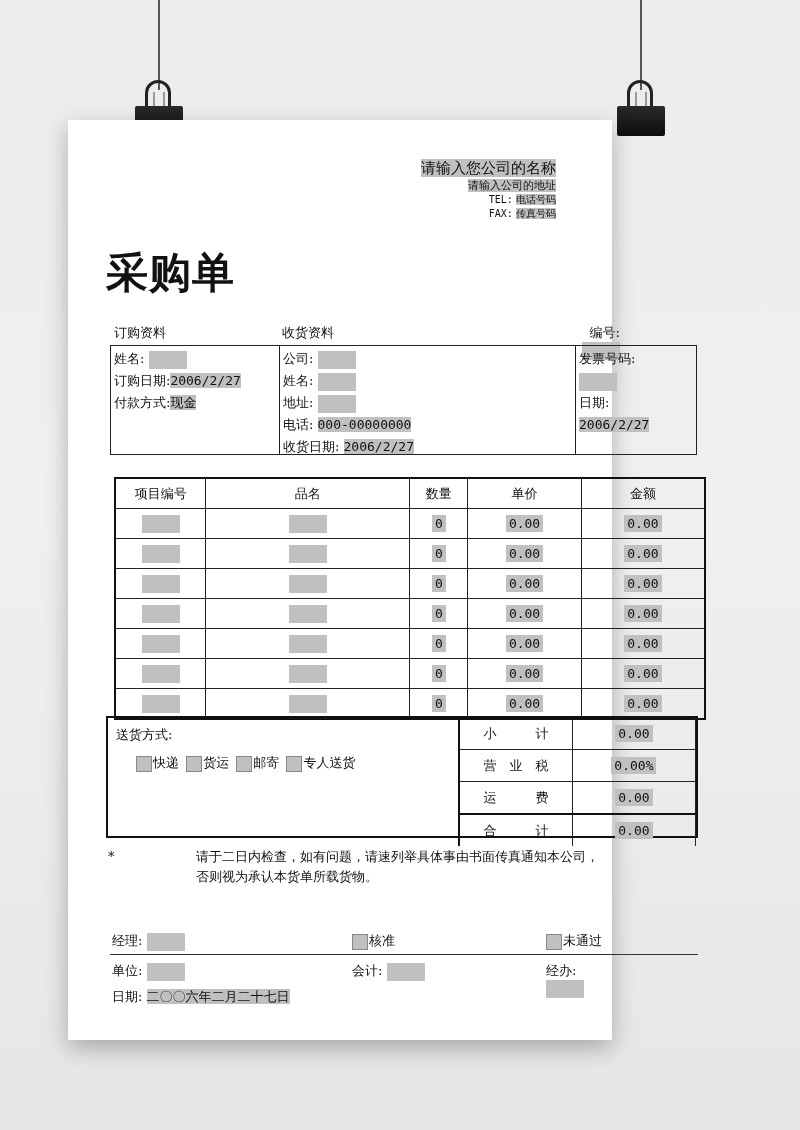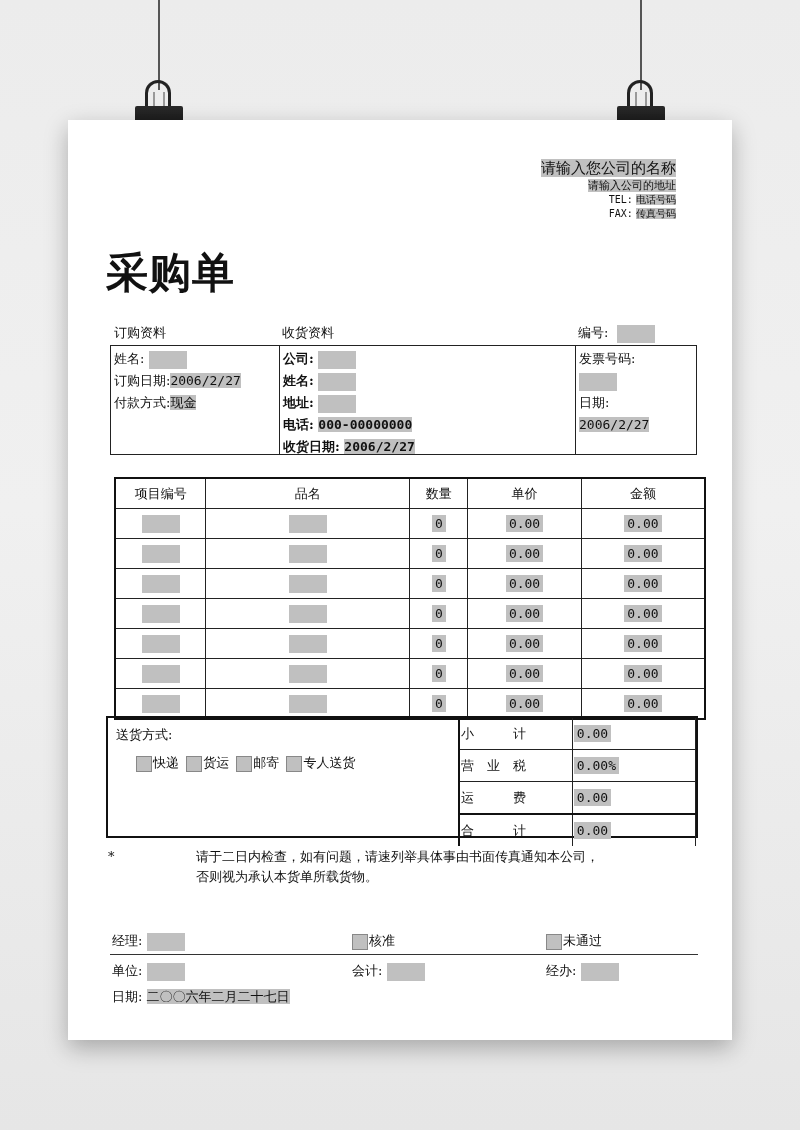--- a/index.html
+++ b/index.html
@@ -8,42 +8,42 @@
     background: linear-gradient(180deg,#ececec 0%,#f0f0f0 45%,#e6e6e6 100%);
     font-family: "DejaVu Serif", "Liberation Serif", serif;
     color:#111;
   }
   .wire { position:absolute; top:0; width:2px; height:90px; background:#555; }
   .clip { position:absolute; top:80px; width:48px; height:56px; }
   .clip .loop { position:absolute; left:10px; top:0; width:26px; height:28px; border:3px solid #222; border-bottom:none; border-radius:13px 13px 0 0; box-sizing:border-box; }
   .clip .body { position:absolute; left:0; top:26px; width:48px; height:30px; background:linear-gradient(180deg,#2a2a2a,#0d0d0d); border-radius:2px; }
   .clip .leg { position:absolute; top:12px; width:2px; height:30px; background:#999; }
   .paper {
-    position:absolute; left:68px; top:120px; width:664px; height:920px;
+    position:absolute; left:68px; top:120px; width:544px; height:920px;
     background:#fff; box-shadow: 0 8px 22px rgba(0,0,0,0.28);
   }
   .abs { position:absolute; }
   .hl { background:#c0c0c0; }
   .mono { font-family:"DejaVu Sans Mono","Liberation Mono",monospace; }
   .blank { display:inline-block; width:38px; height:18px; background:#c0c0c0; vertical-align:middle; }
   .cb { display:inline-block; width:16px; height:16px; background:#c0c0c0; border:1px solid #888; box-sizing:border-box; vertical-align:middle; margin-right:1px; }
   .company { position:absolute; right:56px; top:38px; text-align:right; font-size:15px; line-height:20px; }
   .company .l2 { font-size:11px; line-height:15px; }
   .company .l3 { font-size:10px; line-height:14px; }
   .title { position:absolute; left:38px; top:125px; font-size:42px; font-weight:bold; font-family:"DejaVu Sans","Liberation Sans",sans-serif; letter-spacing:1px; }
   .lbl { font-size:13px; }
   .box { position:absolute; border:1px solid #222; box-sizing:border-box; }
   .info-line { font-size:13px; line-height:22px; height:22px; white-space:nowrap; }
   table.items { position:absolute; left:38px; top:357px; width:592px; border-collapse:collapse; font-size:13px;margin-left:8px; }
   table.items td, table.items th { border:1px solid #222; height:29px; padding:0; text-align:center; font-weight:normal; }
   table.items { border:2px solid #111; }
   .num { padding:1px 3px; }
   .bottom { position:absolute; left:38px; top:596px; width:592px; height:122px; border:2px solid #111; box-sizing:border-box; }
   .sumtbl { position:absolute; right:0; top:0; width:238px; border-collapse:collapse; font-size:13px; }
-  .sumtbl td { border:1px solid #222; height:29px; }
+  .sumtbl td { border:1px solid #222; height:29px; text-align:center; }
   .note { position:absolute; left:40px; top:727px; font-size:13px; line-height:20px; }
   .sig { position:absolute; font-size:13px; }
 </style>
 </head>
 <body>
 
 <div class="wire" style="left:158px;"></div>
 <div class="wire" style="left:640px;"></div>
 <div class="clip" style="left:135px;">
   <div class="loop"></div>
@@ -75,21 +75,21 @@
     <span>编号:</span>
     <span class="blank" style="margin-left:4px;"></span>
   </div>
 
   <div class="box" style="left:42px;top:225px;width:170px;height:110px;padding:2px 3px;">
     <div class="info-line"><span>姓名:</span> <span class="blank"></span></div>
     <div class="info-line"><span>订购日期:</span><span class="hl mono">2006/2/27</span></div>
     <div class="info-line"><span>付款方式:</span><span class="hl">现金</span></div>
   </div>
 
-  <div class="box" style="left:211px;top:225px;width:297px;height:110px;padding:2px 3px;font-weight:bold;">
+  <div class="box" style="left:211px;top:225px;width:297px;height:110px;padding:2px 3px;">
     <div class="info-line"><span>公司:</span> <span class="blank"></span></div>
     <div class="info-line"><span>姓名:</span> <span class="blank"></span></div>
     <div class="info-line"><span>地址:</span> <span class="blank"></span></div>
     <div class="info-line"><span>电话:</span> <span class="hl mono">000-00000000</span></div>
     <div class="info-line"><span>收货日期:</span> <span class="hl mono">2006/2/27</span></div>
   </div>
 
   <div class="box" style="left:507px;top:225px;width:122px;height:110px;padding:2px 3px;">
     <div class="info-line">发票号码:</div>
     <div class="info-line"><span class="blank"></span></div>

